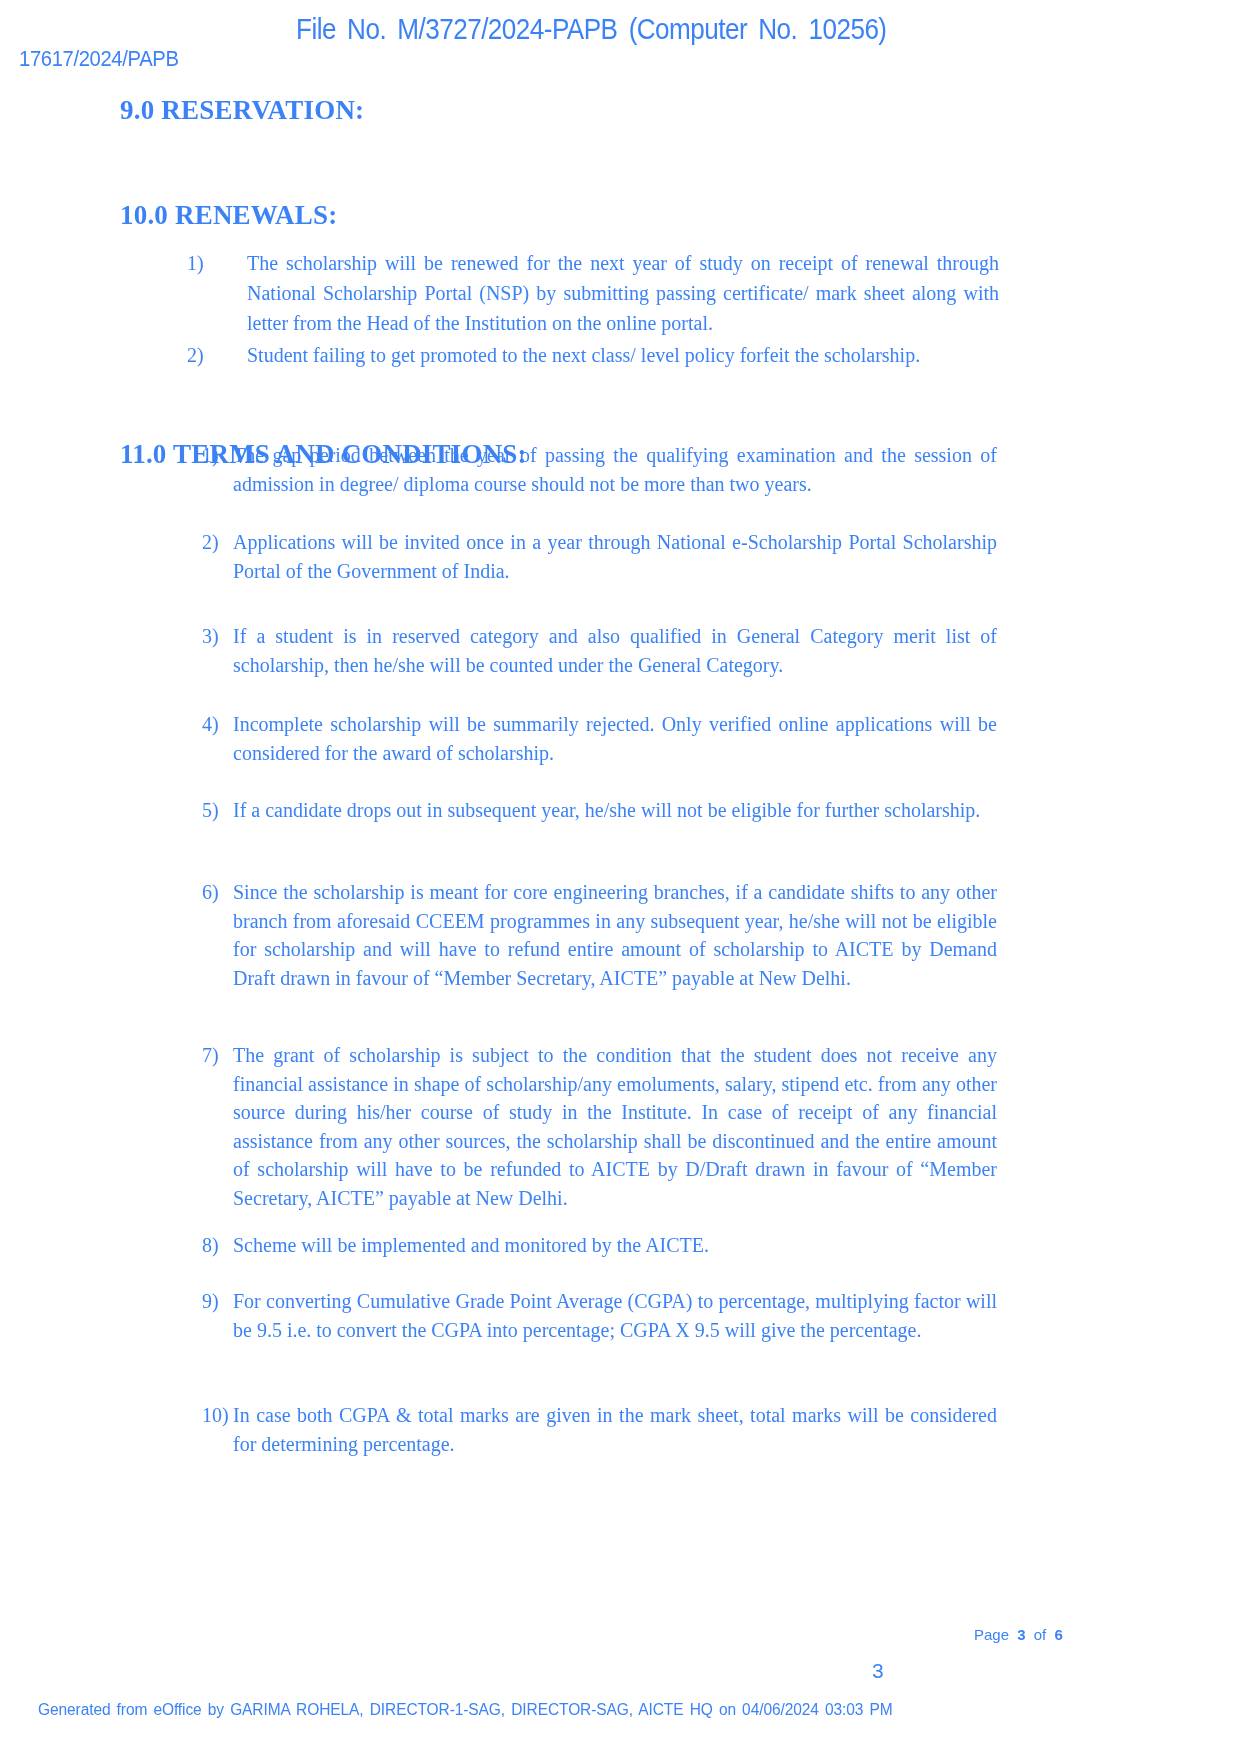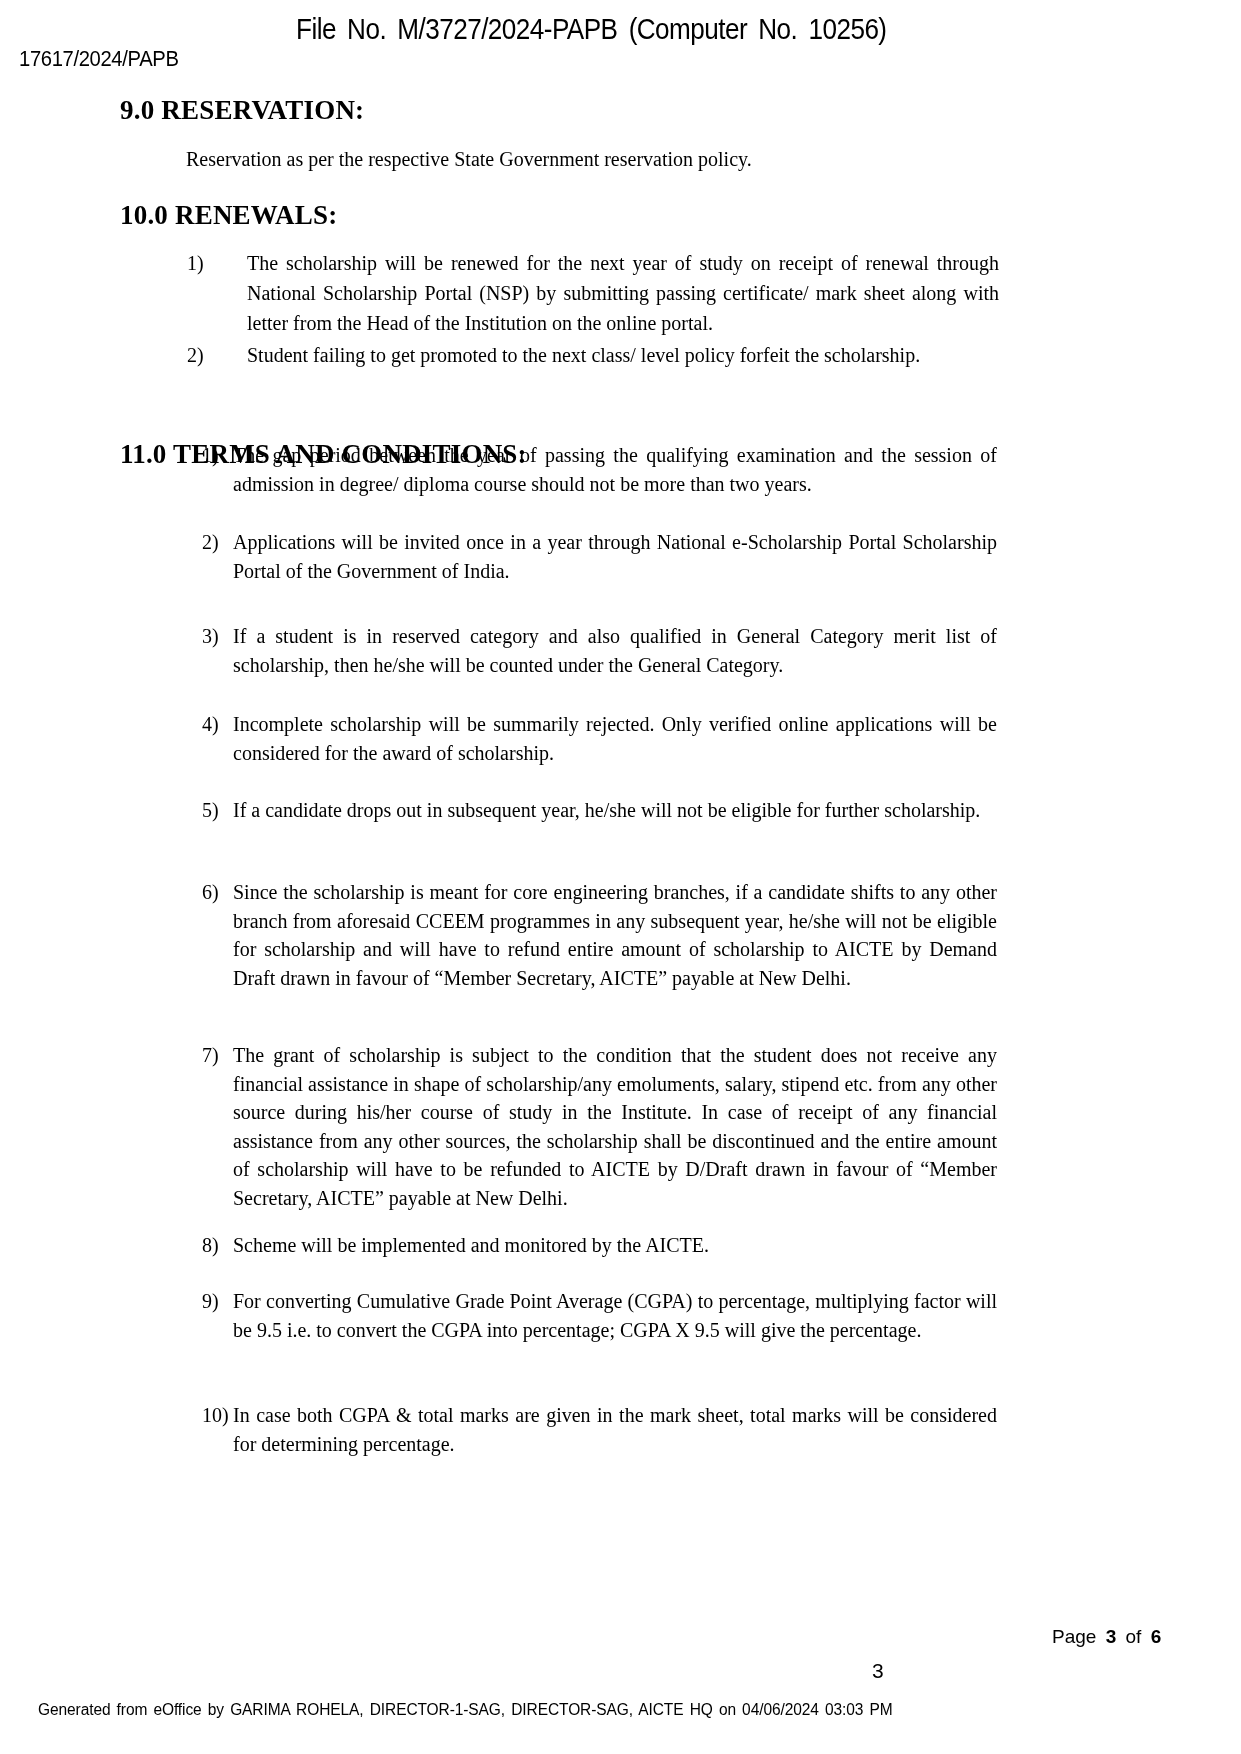--- a/index.html
+++ b/index.html
@@ -1,21 +1,21 @@
 <!DOCTYPE html>
 <html><head>
 <meta charset="utf-8">
 <style>
   html, body { margin: 0; padding: 0; background: #ffffff; }
   .page {
     position: relative;
     width: 1241px;
     height: 1754px;
     background: #ffffff;
-    color: #000000;
+    color: #3b82f6;
     overflow: hidden;
     font-family: "Liberation Serif", "DejaVu Serif", serif;
   }
 
   
   .file-no {
     position: absolute;
     top: 13px; left: 296px;
     font-family: "Liberation Sans", "DejaVu Sans", sans-serif;
     font-size: 29px;
@@ -89,23 +89,23 @@
   .t5  { top: 796px; }
   .t6  { top: 878px; }
   .t7  { top: 1041px; }
   .t8  { top: 1231px; }
   .t9  { top: 1287px; }
   .t10 { top: 1401px; }
 
   
   .page-info {
     position: absolute;
-    top: 1626px; left: 1052px;
-    font-family: "Liberation Sans", "DejaVu Sans", sans-serif;
-    font-size: 19px;
+    top: 1626px; left: 974px;
+    font-family: "Liberation Sans", "DejaVu Sans", sans-serif;
+    font-size: 15px;
     white-space: nowrap;
     text-align: right;
   }
   .page-info .num { font-weight: bold; }
   .page-info span { margin-right: 4px; }
   .page-info span:last-child { margin-right: 0; }
   .page-num {
     position: absolute;
     top: 1659px; left: 872px;
     font-family: "Liberation Sans", "DejaVu Sans", sans-serif;
@@ -125,21 +125,20 @@
 </style>
 </head>
 <body>
 
 <div class="page">
 
   <div class="file-no">File No. M/3727/2024-PAPB (Computer No. 10256)</div>
   <div class="ref-no">17617/2024/PAPB</div>
 
   <div class="sec-heading h9">9.0 RESERVATION:</div>
-  <div class="p9">Reservation as per the respective State Government reservation policy.</div>
 
   <div class="sec-heading h10">10.0 RENEWALS:</div>
 
   <div class="item10 i10-1">
     <span class="marker">1)</span>
     <span class="txt">The scholarship will be renewed for the next year of study on receipt of renewal through National Scholarship Portal (NSP) by submitting passing certificate/ mark sheet along with letter from the Head of the Institution on the online portal.</span>
   </div>
   <div class="item10 i10-2">
     <span class="marker">2)</span>
     <span class="txt">Student failing to get promoted to the next class/ level policy forfeit the scholarship.</span>

